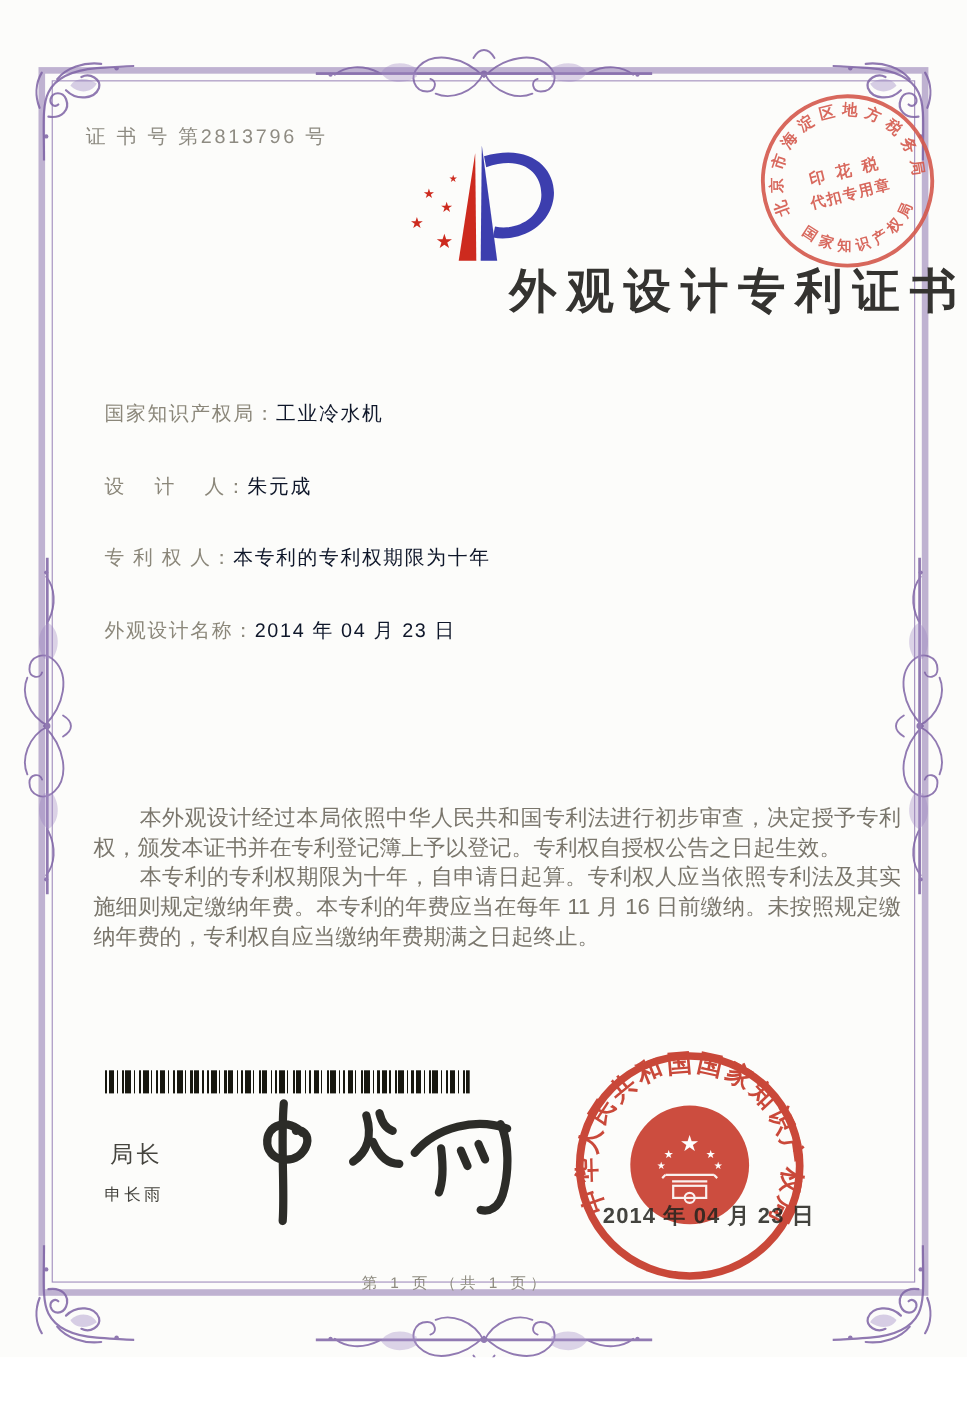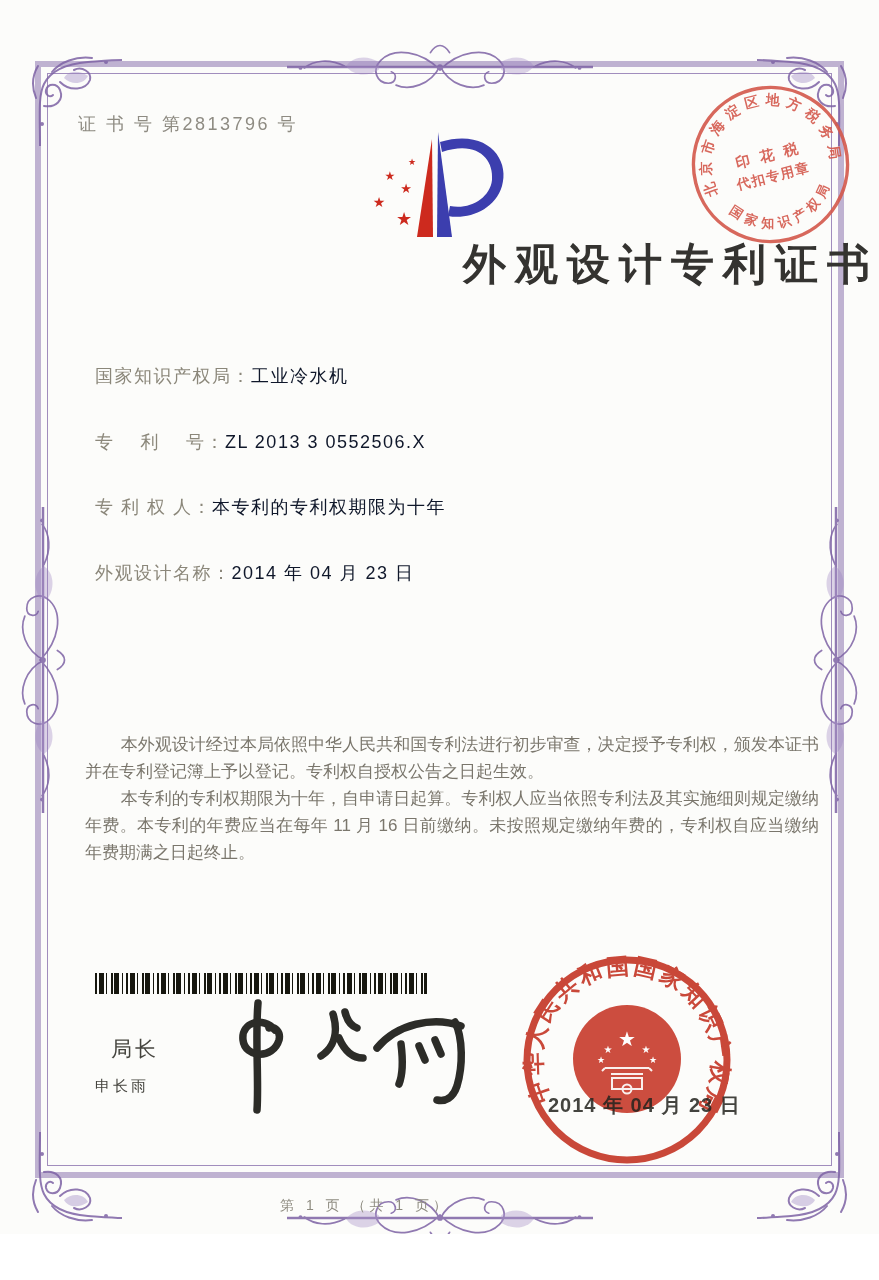--- a/index.html
+++ b/index.html
@@ -31,47 +31,47 @@
     font-size:43px; font-weight:600; letter-spacing:9px; color:#343330; margin:0;}
 
   
   .fields{position:absolute; left:95px; top:364px; width:700px;}
   .frow{height:65.5px; font-size:18px; color:#8b877a; letter-spacing:1.5px;
     white-space:nowrap;}
   .frow .fvalue{color:#0f172a;}
 
   
   .bodytext{position:absolute; left:85px; top:731px; width:734px;
-    font-size:17px; line-height:27px; color:#7a766c; text-align:justify;}
+    font-size:20px; line-height:27px; color:#7a766c; text-align:justify;}
   .bodytext p{margin:0; text-indent:2.1em;}
 
   
   .barcode{position:absolute; left:95px; top:973px; width:332px; height:21px;
     background:repeating-linear-gradient(90deg,
       #17170f 0 2px, transparent 2px 4px,
       #17170f 4px 9px, transparent 9px 11px,
       #17170f 11px 12px, transparent 12px 16px,
       #17170f 16px 18px, transparent 18px 19px,
       #17170f 19px 24px, transparent 24px 27px,
       #17170f 27px 28px, transparent 28px 31px);}
-  .sign-title{position:absolute; left:111px; top:1035px; font-size:21px;
+  .sign-title{position:absolute; left:100px; top:1035px; font-size:21px;
     letter-spacing:3px; color:#45443e;}
   .sign-name{position:absolute; left:95px; top:1077px; font-size:15px;
     letter-spacing:3px; color:#45443e;}
   .signature{position:absolute; left:205px; top:982px; z-index:20;}
 
   .tax-seal{position:absolute; left:683px; top:77px; transform:rotate(-14deg);
     z-index:30; opacity:.9;}
   .office-seal{position:absolute; left:514px; top:947px; z-index:30; opacity:.93;}
   .seal-date{position:absolute; left:548px; top:1092px; z-index:40;
     font-size:20px; font-weight:600; letter-spacing:1px; color:#23231e;
     opacity:.85; white-space:nowrap;}
 
   .footer{position:absolute; left:280px; top:1158px; width:220px;
-    text-align:left; font-size:14px; letter-spacing:4px; color:#8e8b80;margin-top:39px;}
+    text-align:right; font-size:14px; letter-spacing:4px; color:#8e8b80;}
 </style>
 </head>
 <body>
 
 <div class="page">
 
   <svg width="0" height="0" style="position:absolute">
     <defs>
       <symbol id="cornerFl" viewBox="0 0 92 92">
         <g stroke="#7e63a5" fill="none" stroke-width="2" stroke-linecap="round">
@@ -142,21 +142,21 @@
     <text x="40" y="54" font-size="12" fill="#cd2a1e" text-anchor="middle">★</text>
     <text x="56" y="67" font-size="13" fill="#cd2a1e" text-anchor="middle">★</text>
     <text x="29" y="81" font-size="14" fill="#cd2a1e" text-anchor="middle">★</text>
     <text x="54" y="99" font-size="18" fill="#cd2a1e" text-anchor="middle">★</text>
   </svg>
 
   <h1 class="title">外观设计专利证书</h1>
 
   <div class="fields">
     <div class="frow"><span class="flabel">国家知识产权局：</span><span class="fvalue">工业冷水机</span></div>
-    <div class="frow"><span class="flabel">专　 利　 号：</span><span class="fvalue">ZL 2013 3 0552506.X</span></div>
+    <div class="frow"><span class="flabel">设　 计　 人：</span><span class="fvalue">朱元成</span></div>
     <div class="frow"><span class="flabel">专 利 权 人：</span><span class="fvalue">本专利的专利权期限为十年</span></div>
     <div class="frow"><span class="flabel">外观设计名称：</span><span class="fvalue">2014 年 04 月 23 日</span></div>
   </div>
 
   <div class="bodytext">
     <p>本外观设计经过本局依照中华人民共和国专利法进行初步审查，决定授予专利权，颁发本证书并在专利登记簿上予以登记。专利权自授权公告之日起生效。</p>
     <p>本专利的专利权期限为十年，自申请日起算。专利权人应当依照专利法及其实施细则规定缴纳年费。本专利的年费应当在每年 11 月 16 日前缴纳。未按照规定缴纳年费的，专利权自应当缴纳年费期满之日起终止。</p>
   </div>
 
   <div class="barcode"></div>

